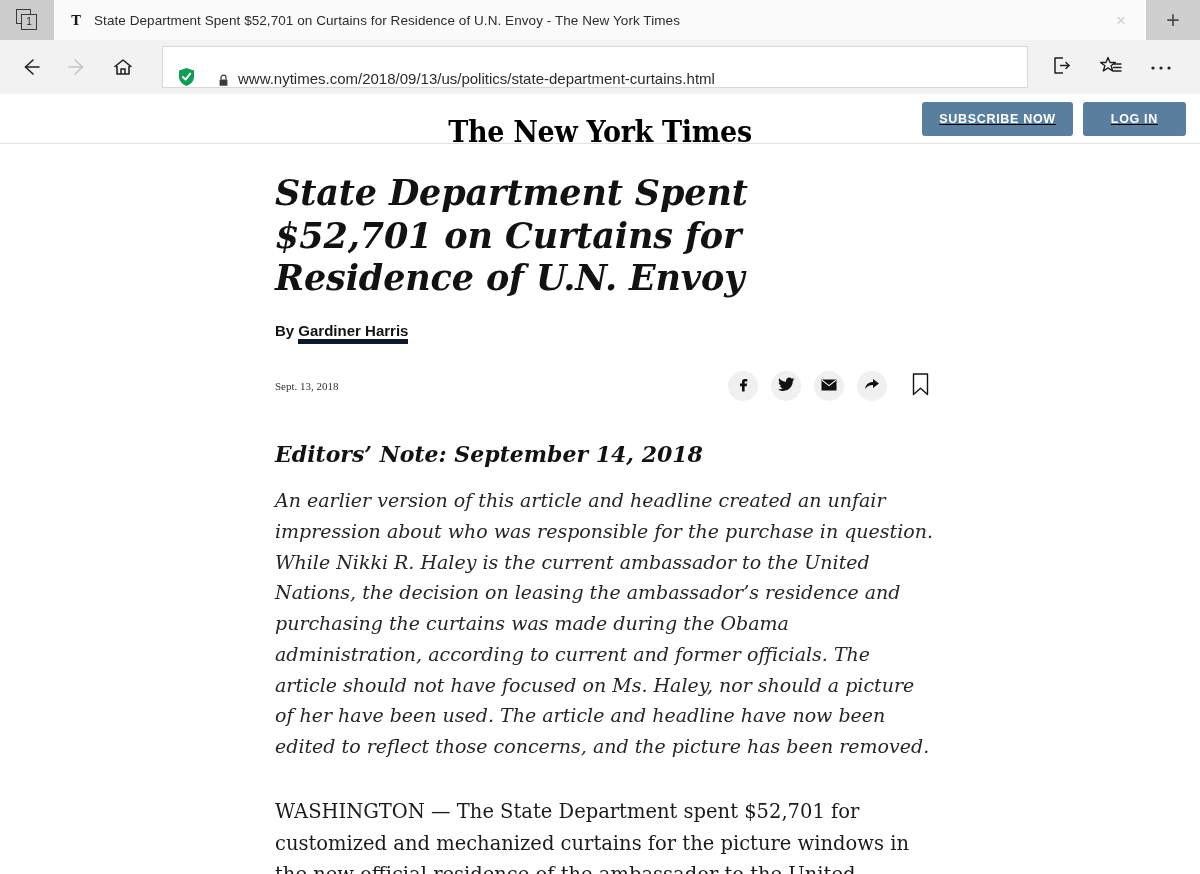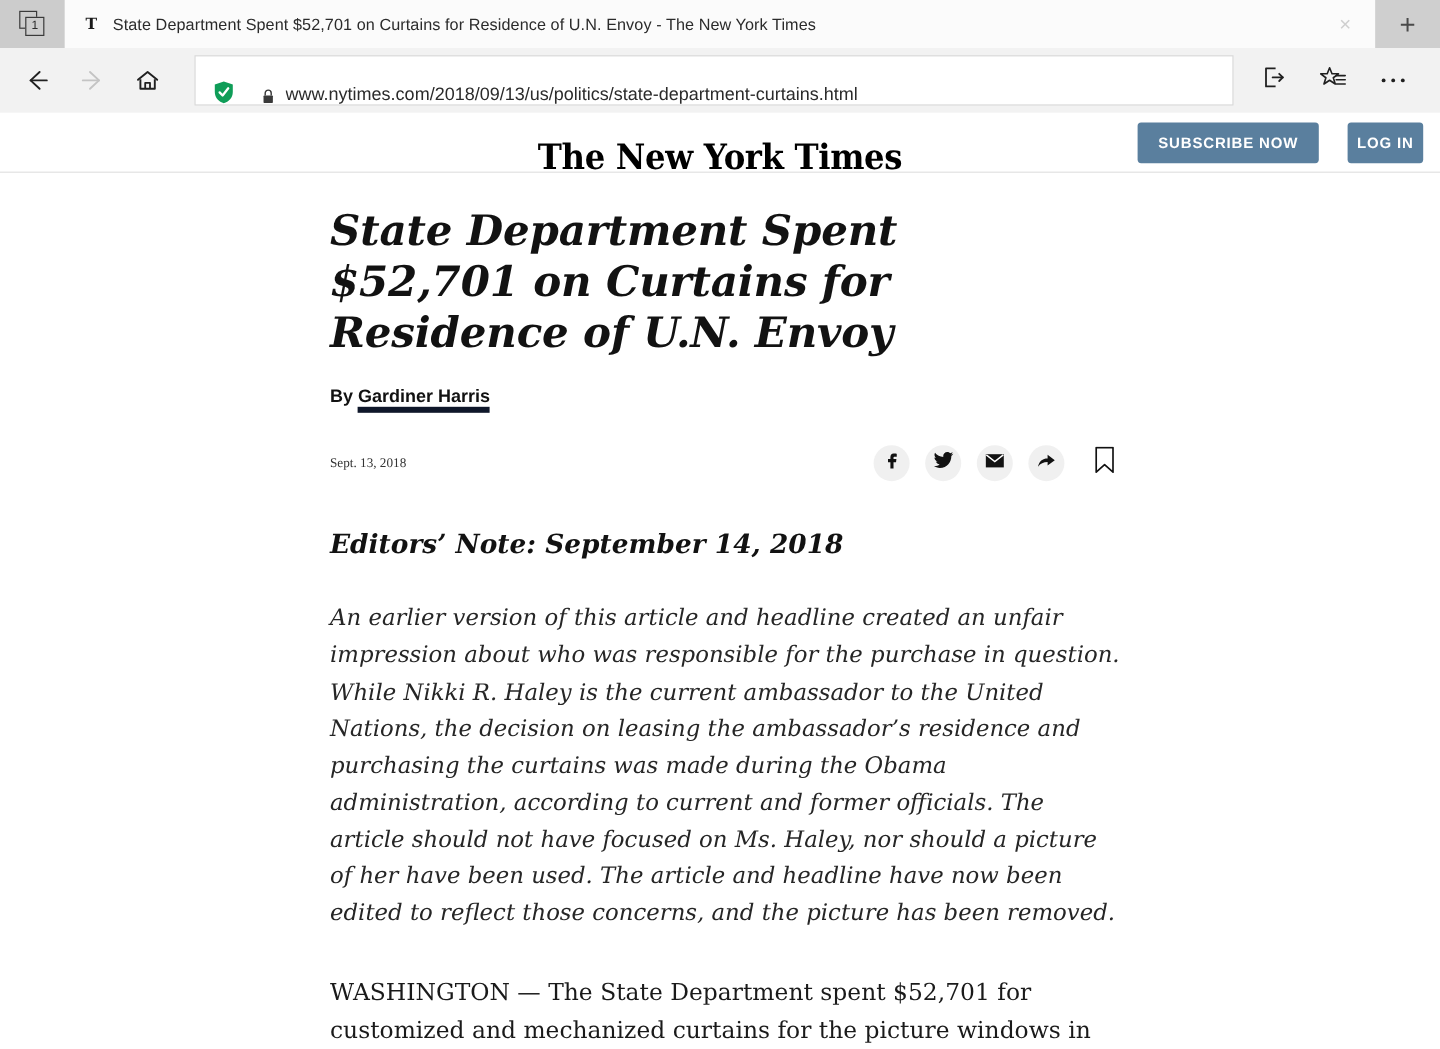--- a/index.html
+++ b/index.html
@@ -232,39 +232,40 @@
     font-size: 27px;
     color: #000000;
     letter-spacing: -0.012em;
     line-height: 1;
     transform: scaleY(1.08);
   }
   .nyt-header-right {
     margin-left: auto;
     display: flex;
     align-items: center;
-    gap: 24px;
+    gap: 10px;
     z-index: 2;
+    text-decoration: underline;
   }
   .btn-subscribe, .btn-login {
     background: #5a7f9e;
     color: #ffffff;
     border: none;
     border-radius: 3px;
     font-family: "Liberation Sans", sans-serif;
     font-weight: bold;
     font-size: 12.5px;
     letter-spacing: 0.055em;
     height: 34px;
     display: flex;
     align-items: center;
     justify-content: center;
   }
   .btn-subscribe { padding: 0 17px; }
-  .btn-login { padding: 0 8px; }
+  .btn-login { padding: 0 28px; }
 
   
   .article {
     width: 1200px;
     padding: 28px 0 0 0;
   }
   .article-inner {
     width: 660px;
     margin-left: 275px;
   }
@@ -326,21 +327,21 @@
     justify-content: center;
     margin-left: 5px;
   }
 
   .editors-note-head {
     font-family: "DejaVu Serif", serif;
     font-style: italic;
     font-weight: bold;
     font-size: 22px;
     color: #121212;
-    margin-bottom: 33px;
+    margin-bottom: 18px;
   }
 
   .editors-note-body {
     font-family: "DejaVu Serif", serif;
     font-style: italic;
     font-size: 19px;
     line-height: 1.62;
     color: #262626;
     margin-bottom: 34px;
   }

